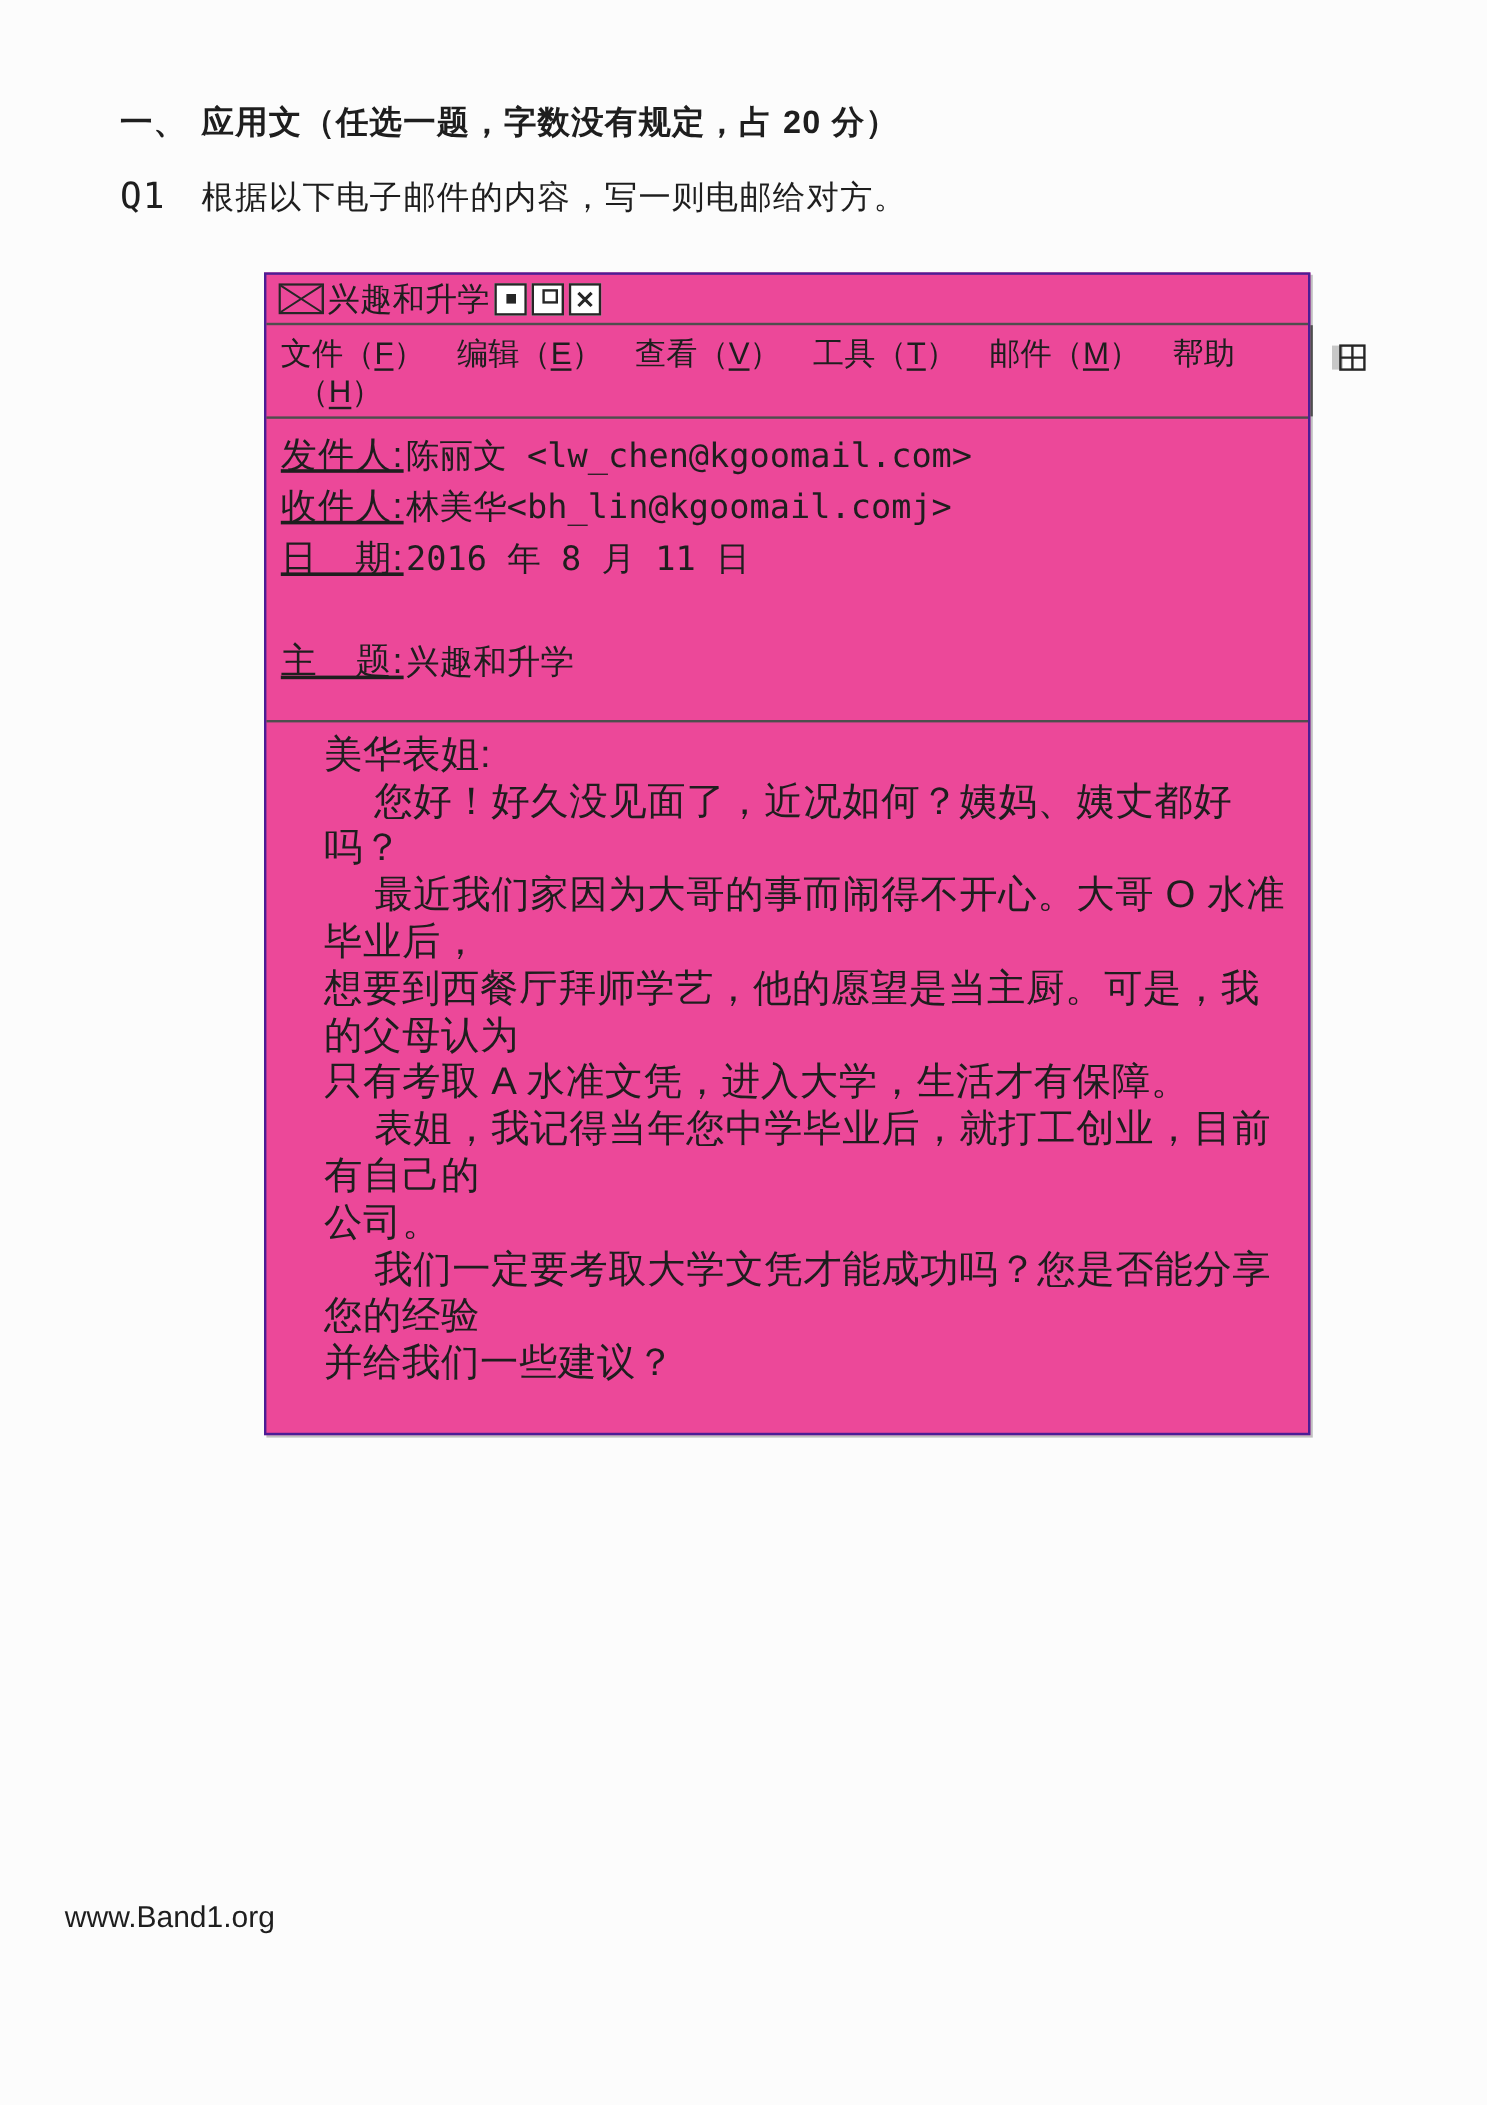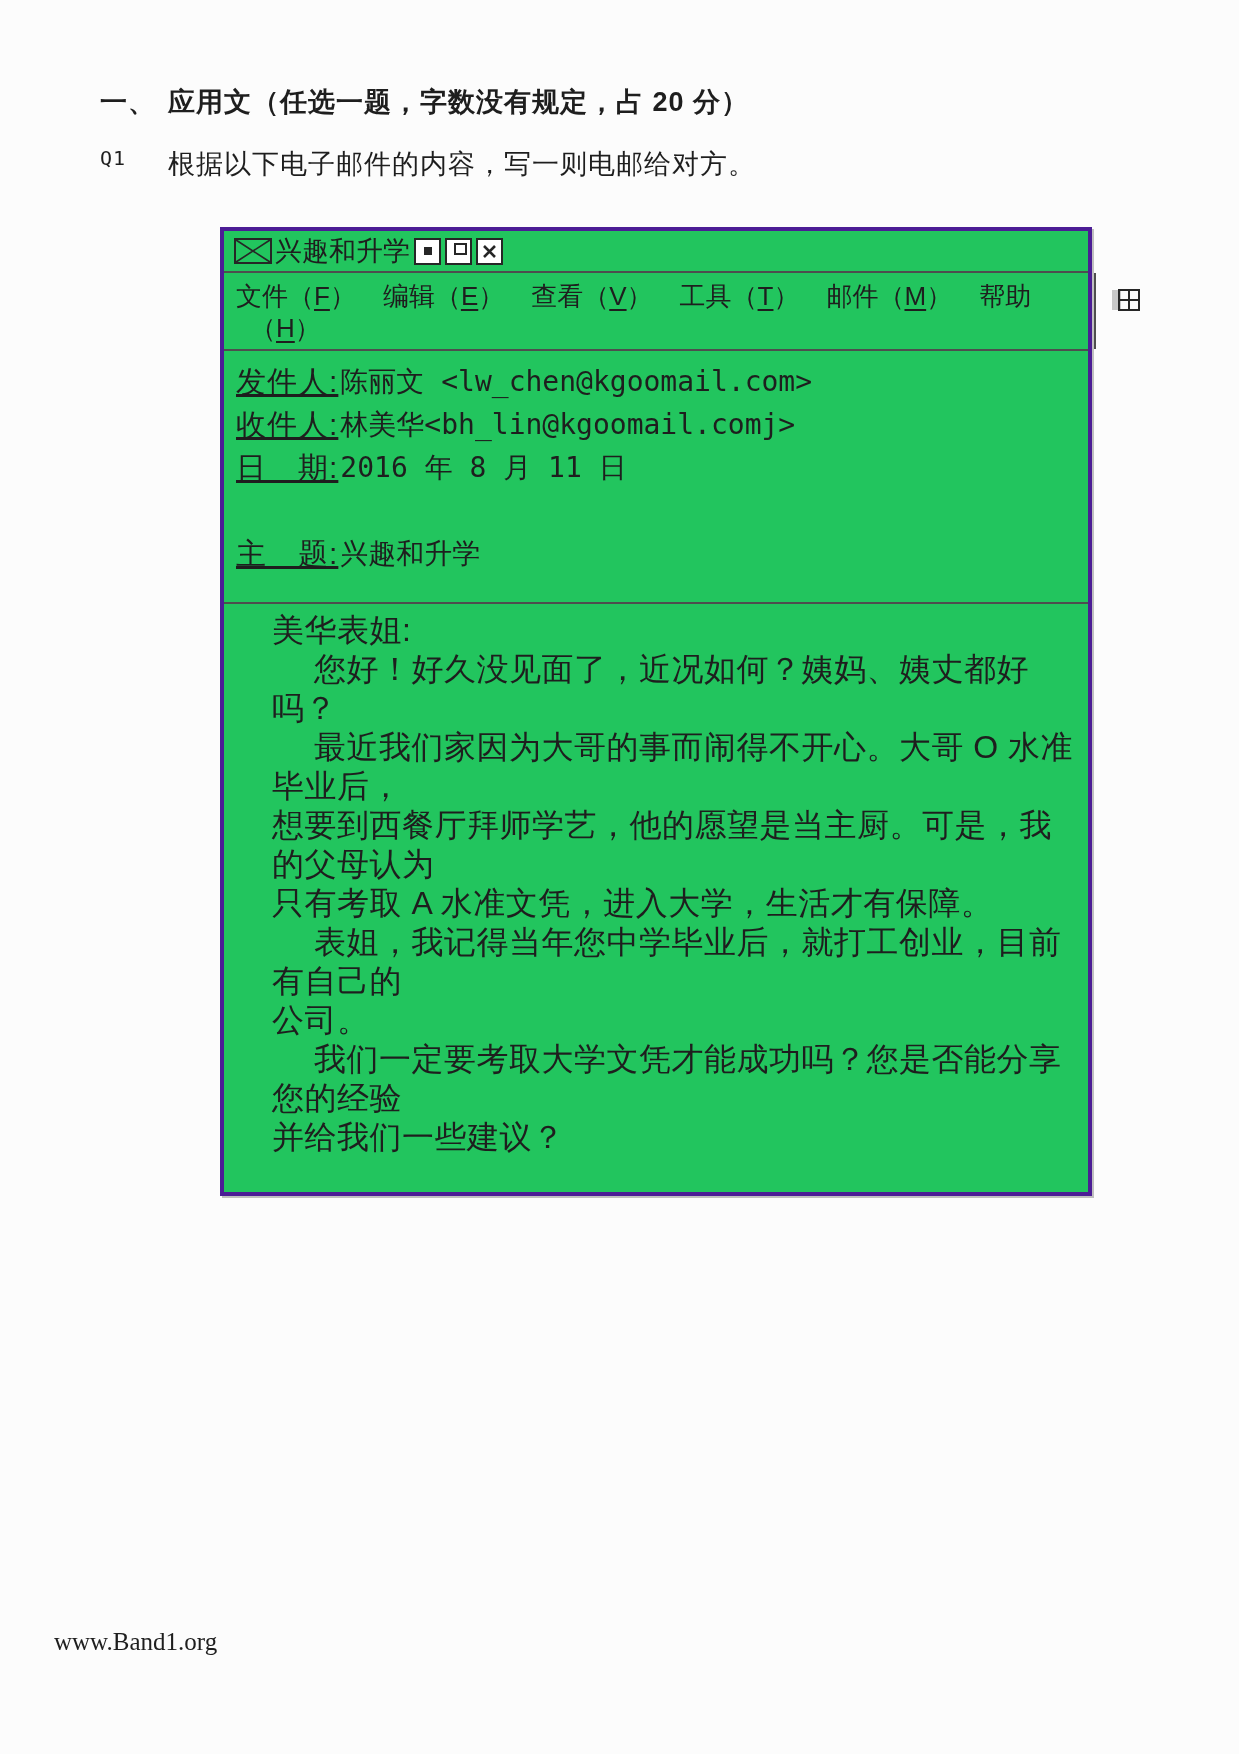--- a/index.html
+++ b/index.html
@@ -10,30 +10,30 @@
     font-family: "Liberation Sans", "DejaVu Sans", sans-serif;
     position: relative;
     overflow: hidden;
   }
 
   
   .doc-row { position: absolute; left: 100px; display: flex; }
   .doc-row .label-col { width: 68px; flex: 0 0 68px; }
   .section-heading { top: 84px; font-weight: bold; font-size: 27px; letter-spacing: 1px; }
   .question-row { top: 146px; font-size: 27px; letter-spacing: 1px; }
-  .question-row .label-col { font-family: "DejaVu Sans Mono", "Liberation Mono", monospace; font-size: 20px; }
+  .question-row .label-col { font-family: "DejaVu Sans Mono", "Liberation Mono", monospace; font-size: 30px; }
 
   
   .email-window {
     position: absolute; left: 220px; top: 227px;
     width: 872px; height: 969px;
     box-sizing: border-box;
-    border: 4px solid #4c1d95;
+    border: 2px solid #4c1d95;
     box-shadow: 2px 2px 0 rgba(120,120,120,.45);
-    background: #22c55e;
+    background: #ec4899;
     display: flex; flex-direction: column;
   }
 
   .titlebar {
     height: 42px; flex: 0 0 42px;
     box-sizing: border-box;
     border-bottom: 2px solid #4e4e4e;
     display: flex; align-items: center;
     padding: 0 10px;
     font-size: 27px;
@@ -84,22 +84,22 @@
   .body-section {
     flex: 1 1 auto;
     padding: 7px 12px 0 12px;
     font-size: 32px;
     overflow: hidden;
     margin-left: 36px;
   }
   .body-line { line-height: 39px; min-height: 39px; white-space: pre-wrap; letter-spacing: 0.5px; }
 
   .page-footer {
-    position: absolute; left: 54px; top: 1628px;
-    font-family: Liberation Serif, serif;
+    position: absolute; left: 54px; top: 1584px;
+    font-family: Liberation Sans, sans-serif;
     font-size: 25px; color: #1e1e1e;
   }
 
   svg { display: block; }
 </style>
 </head>
 <body>
 
 <div class="doc-row section-heading">
   <div class="label-col">一、</div>

